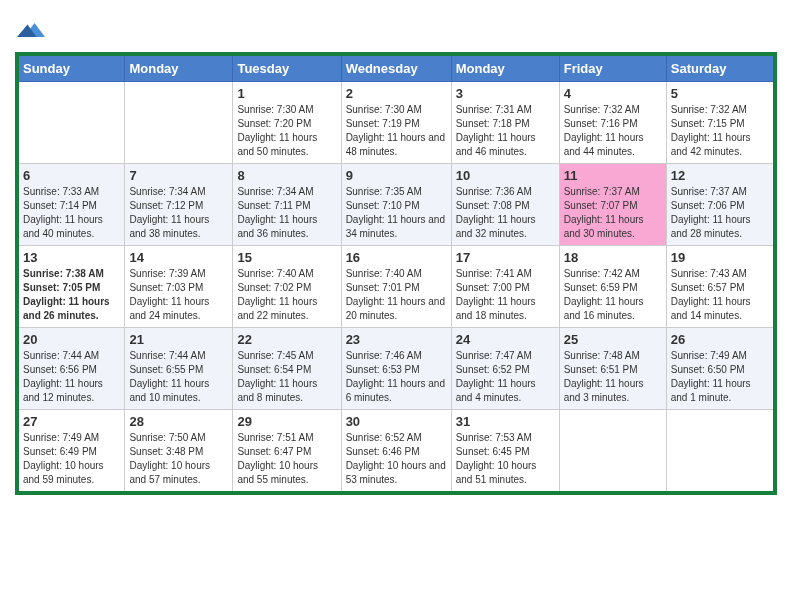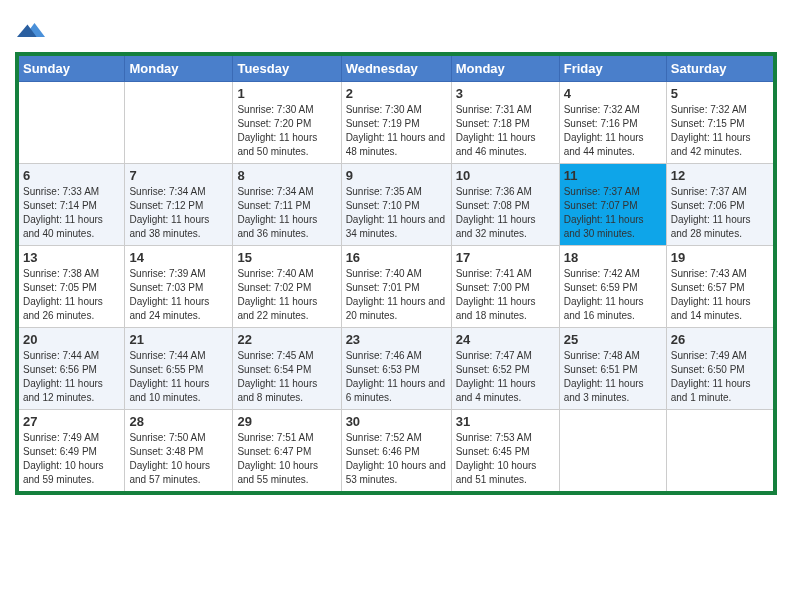--- a/index.html
+++ b/index.html
@@ -189,37 +189,37 @@
           <div class="cell-content" style="white-space: pre-line;">Sunrise: 7:35 AM
 Sunset: 7:10 PM
 Daylight: 11 hours and 34 minutes.</div>
         </td>
         <td style="background: rgb(240, 244, 250); margin-top: 12px;">
           <span class="day-number">10</span>
           <div class="cell-content" style="white-space: pre-line;">Sunrise: 7:36 AM
 Sunset: 7:08 PM
 Daylight: 11 hours and 32 minutes.</div>
         </td>
-        <td style="background: #0ea5e9;">
+        <td style="background: #f9a8d4;">
           <span class="day-number">11</span>
           <div class="cell-content" style="white-space: pre-line;">Sunrise: 7:37 AM
 Sunset: 7:07 PM
 Daylight: 11 hours and 30 minutes.</div>
         </td>
         <td style="background: rgb(240, 244, 250);">
           <span class="day-number">12</span>
           <div class="cell-content" style="white-space: pre-line;">Sunrise: 7:37 AM
 Sunset: 7:06 PM
 Daylight: 11 hours and 28 minutes.</div>
         </td>
       </tr>
       <tr>
         <td style="background: rgb(255, 255, 255);">
           <span class="day-number">13</span>
-          <div class="cell-content" style="white-space: pre-line;">Sunrise: 7:38 AM
+          <div class="cell-content" style="white-space: pre-line; font-weight: bold;">Sunrise: 7:38 AM
 Sunset: 7:05 PM
 Daylight: 11 hours and 26 minutes.</div>
         </td>
         <td style="background: rgb(255, 255, 255);">
           <span class="day-number">14</span>
           <div class="cell-content" style="white-space: pre-line;">Sunrise: 7:39 AM
 Sunset: 7:03 PM
 Daylight: 11 hours and 24 minutes.</div>
         </td>
         <td style="background: rgb(255, 255, 255);">
@@ -311,21 +311,21 @@
 Daylight: 10 hours and 57 minutes.</div>
         </td>
         <td style="background: rgb(255, 255, 255);">
           <span class="day-number">29</span>
           <div class="cell-content" style="white-space: pre-line;">Sunrise: 7:51 AM
 Sunset: 6:47 PM
 Daylight: 10 hours and 55 minutes.</div>
         </td>
         <td style="background: rgb(255, 255, 255);">
           <span class="day-number">30</span>
-          <div class="cell-content" style="white-space: pre-line;">Sunrise: 7:52 AM
+          <div class="cell-content" style="white-space: pre-line;">Sunrise: 6:52 AM
 Sunset: 6:46 PM
 Daylight: 10 hours and 53 minutes.</div>
         </td>
         <td style="background: rgb(255, 255, 255);">
           <span class="day-number">31</span>
           <div class="cell-content" style="white-space: pre-line;">Sunrise: 7:53 AM
 Sunset: 6:45 PM
 Daylight: 10 hours and 51 minutes.</div>
         </td>
         <td class="empty-cell"></td>

